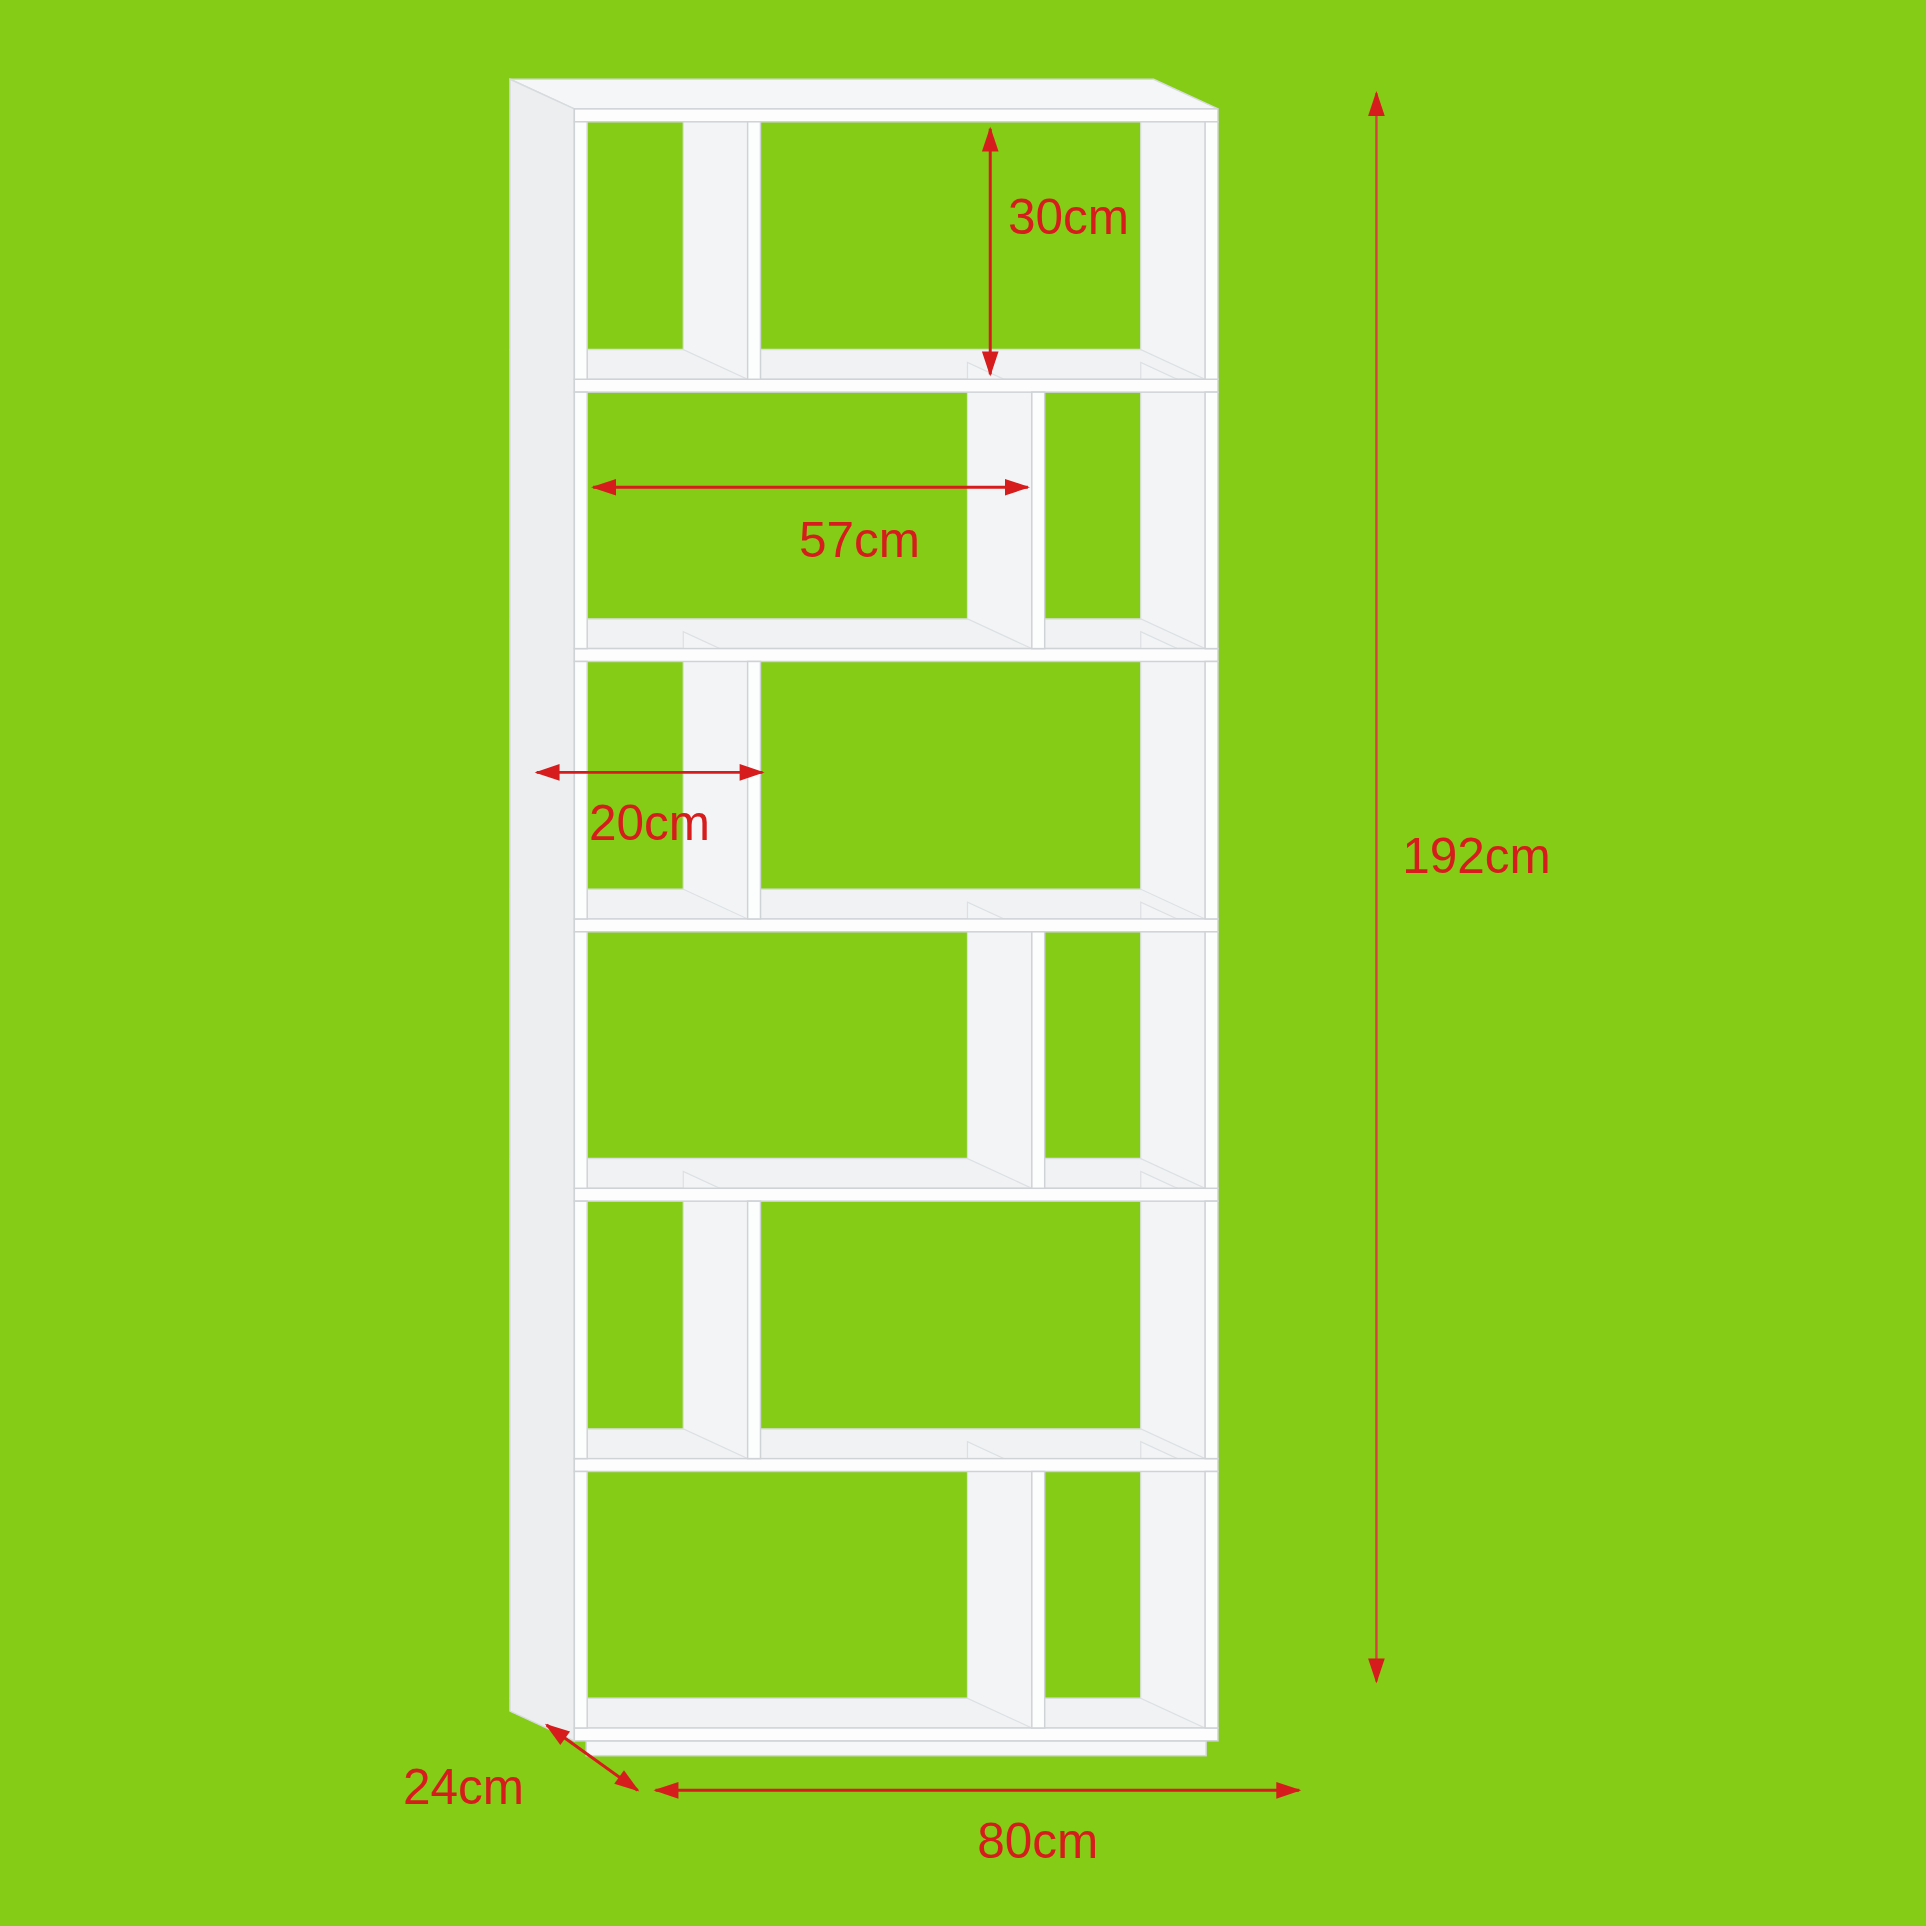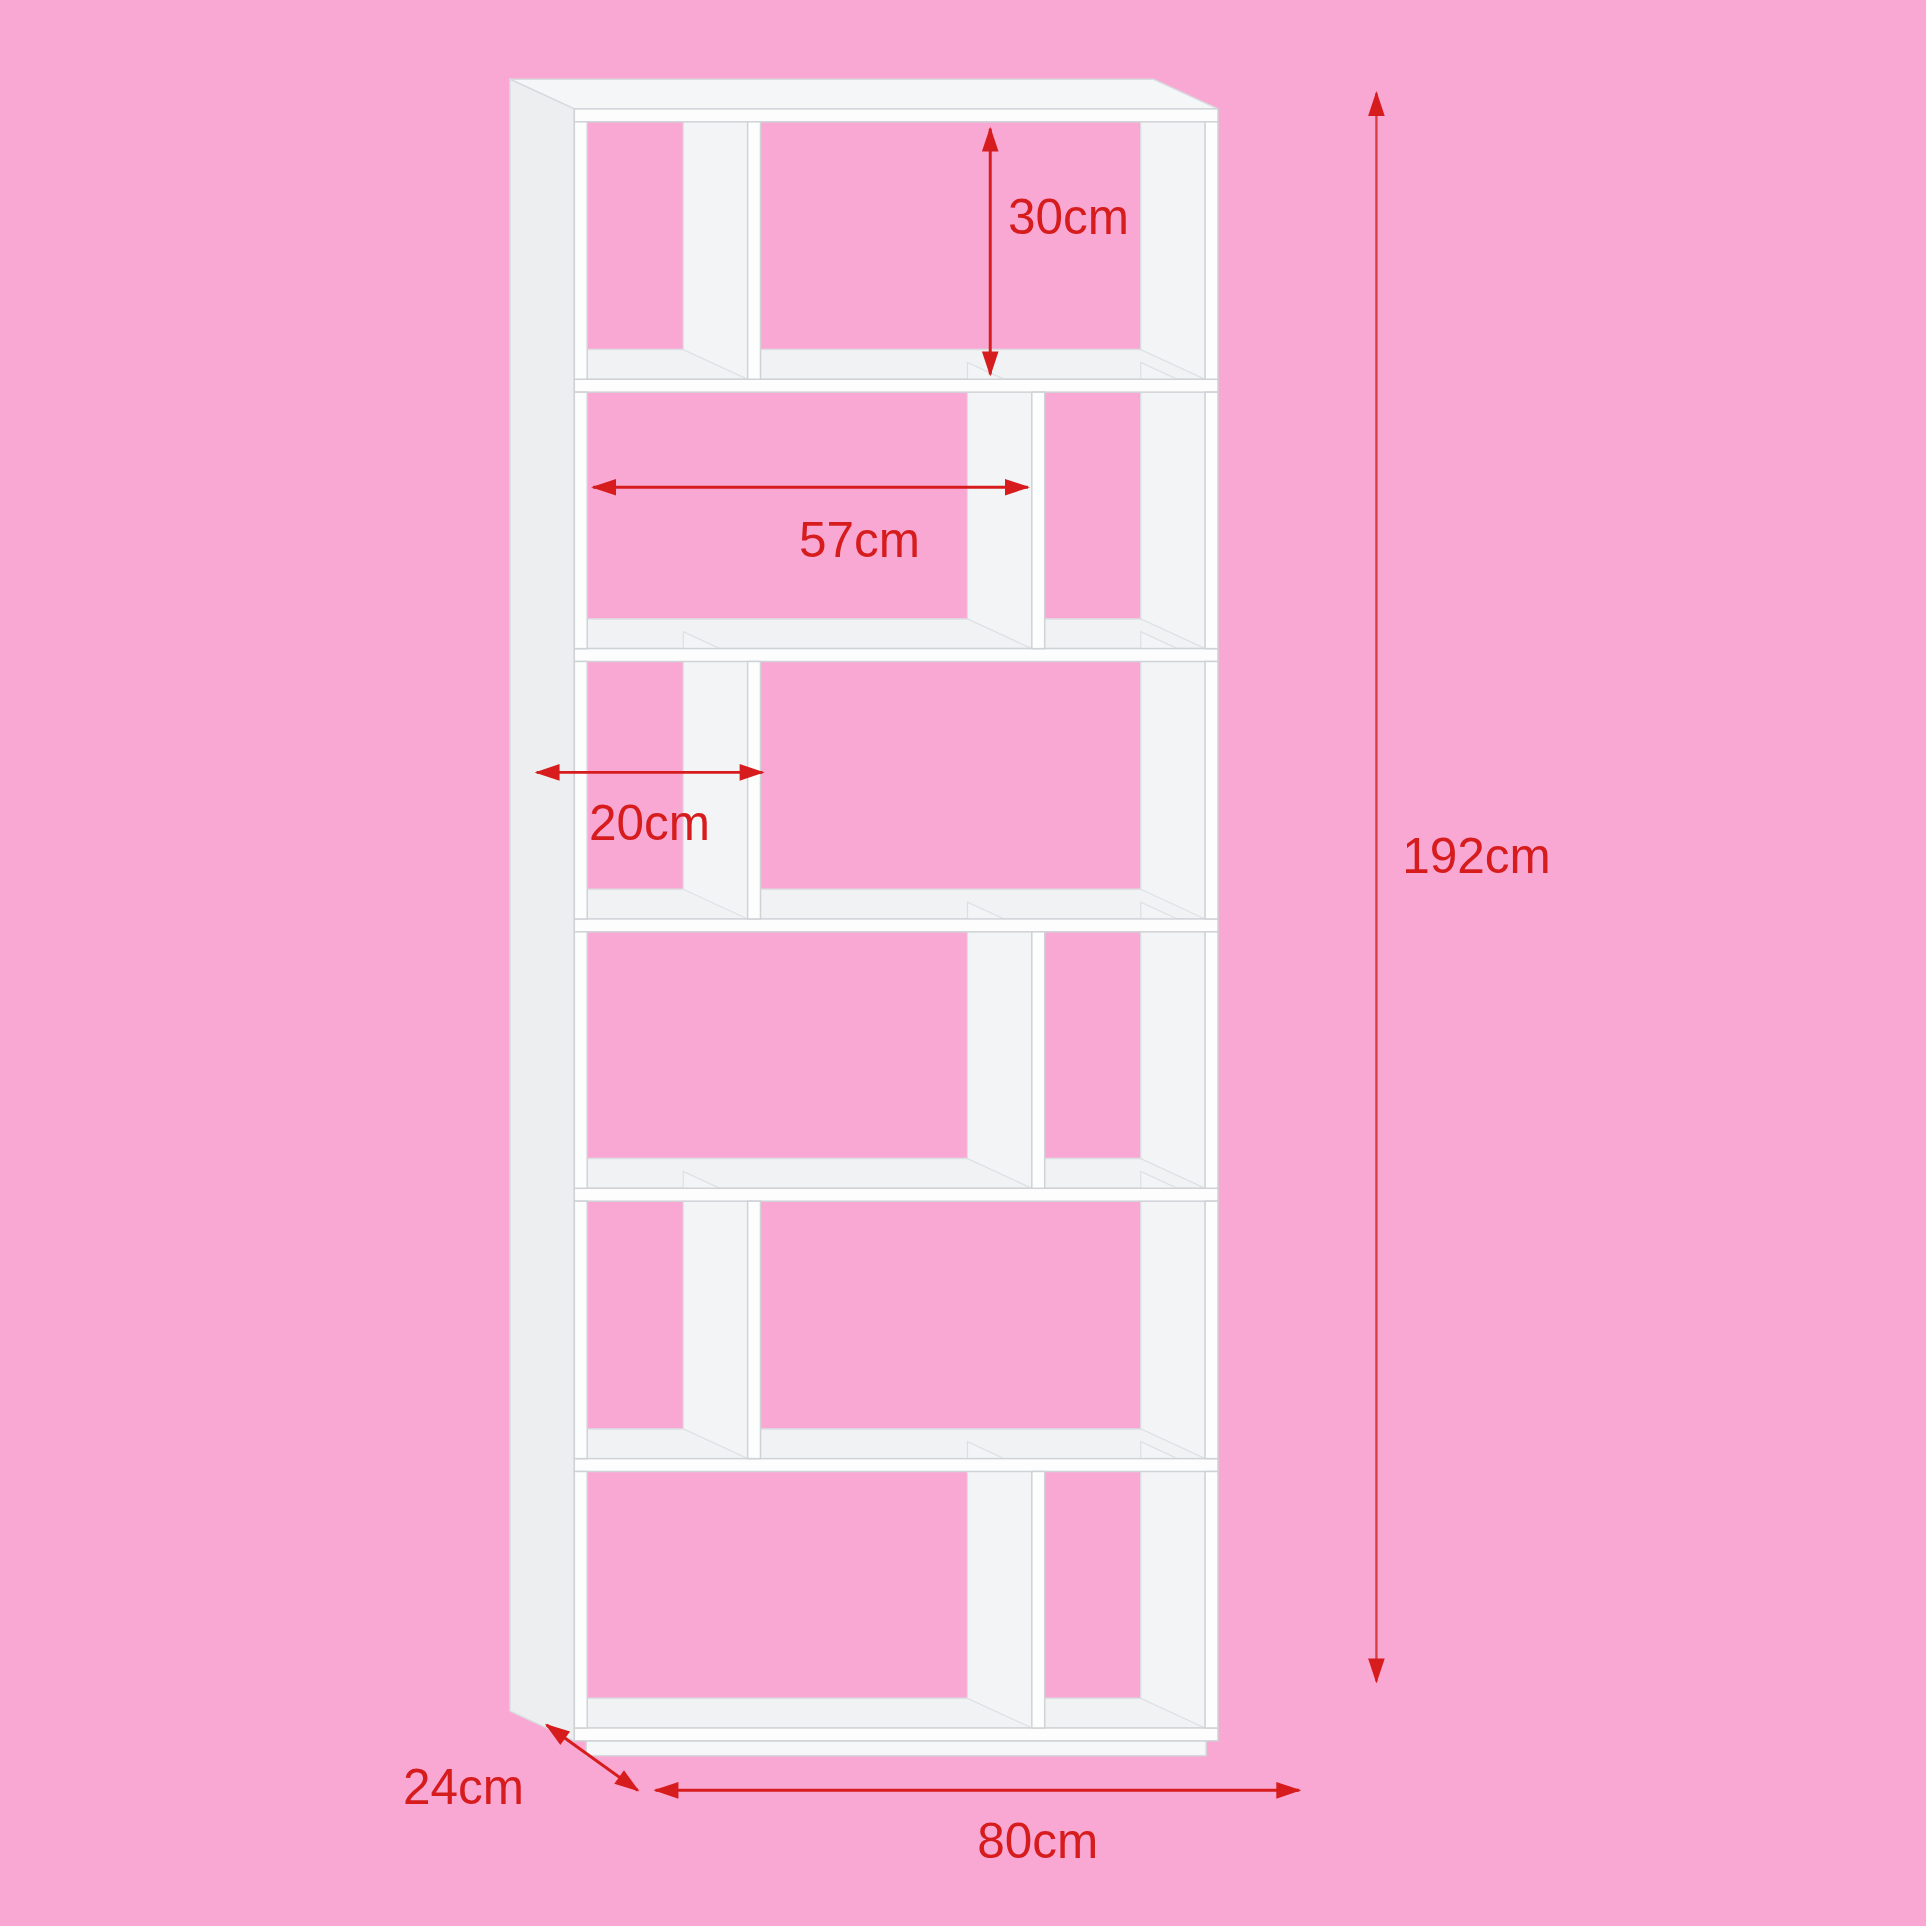--- a/index.html
+++ b/index.html
@@ -5,21 +5,21 @@
   html, body {
     margin: 0;
     padding: 0;
     background: #ffffff;
     font-family: "Liberation Sans", sans-serif;
   }
   .stage {
     width: 1927px;
     height: 1927px;
     position: relative;
-    background: #f9a8d4;
+    background: #84cc16;
     overflow: hidden;
   }
   svg { display: block; }
 
   
   .slab-top     { fill: #f0f2f4; stroke: #dcdfe2; stroke-width: 1.5; }
   .side-face    { fill: #f2f4f6; stroke: #dde0e3; stroke-width: 1.2; }
   .outer-side   { fill: #eceef0; stroke: #d8dbde; stroke-width: 1.5; }
   .top-face     { fill: #f4f6f8; stroke: #d8dbde; stroke-width: 1.5; }
   .board-front  { fill: #fdfdfe; stroke: #cfd3d6; stroke-width: 1.5; }

